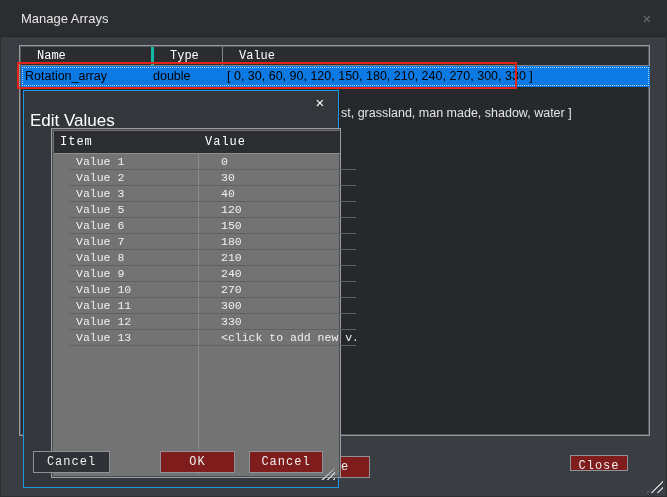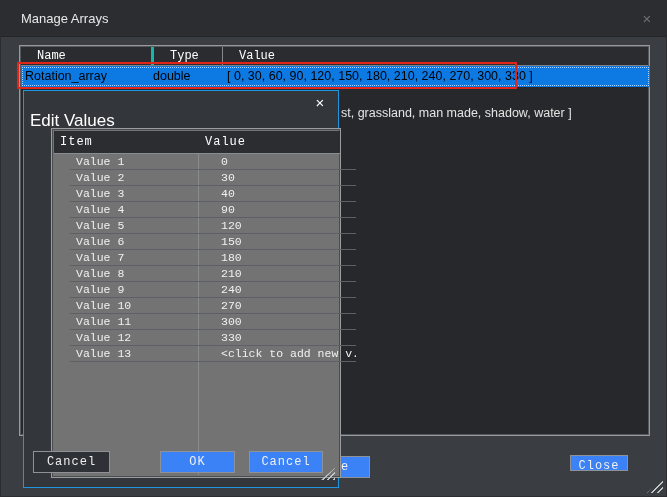--- a/index.html
+++ b/index.html
@@ -59,21 +59,21 @@
   }
 
   
   .red-annotation {
     position:absolute; left:16px; top:61px; width:500px; height:27px;
     border:2.5px solid #e1251b; z-index:5; pointer-events:none;
   }
 
   
   .btn {
-    position:absolute; background:#3b82f6; border:1px solid #8e9196;
+    position:absolute; background:#7f1d1d; border:1px solid #8e9196;
     font-family:"Liberation Mono", monospace; font-size:12px; color:#f0f0f0;
     text-align:center; cursor:default;
   }
   .occluded-btn { left:292px; top:455px; width:77px; height:22px;
     line-height:20px; text-align:left; padding-left:47px; z-index:1; }
   .close-btn { left:569px; top:454px; width:58px; height:16px; line-height:21px; letter-spacing:1px; }
 
   
   .grip {
     position:absolute;
@@ -178,24 +178,20 @@
         </div>
         <div class="ed-row">
           <div class="cell ed-c-item">Value 2</div>
           <div class="cell ed-c-value">30</div>
         </div>
         <div class="ed-row">
           <div class="cell ed-c-item">Value 3</div>
           <div class="cell ed-c-value">40</div>
         </div>
         <div class="ed-row">
-          <div class="cell ed-c-item">Value 4</div>
-          <div class="cell ed-c-value">90</div>
-        </div>
-        <div class="ed-row">
           <div class="cell ed-c-item">Value 5</div>
           <div class="cell ed-c-value">120</div>
         </div>
         <div class="ed-row">
           <div class="cell ed-c-item">Value 6</div>
           <div class="cell ed-c-value">150</div>
         </div>
         <div class="ed-row">
           <div class="cell ed-c-item">Value 7</div>
           <div class="cell ed-c-value">180</div>

